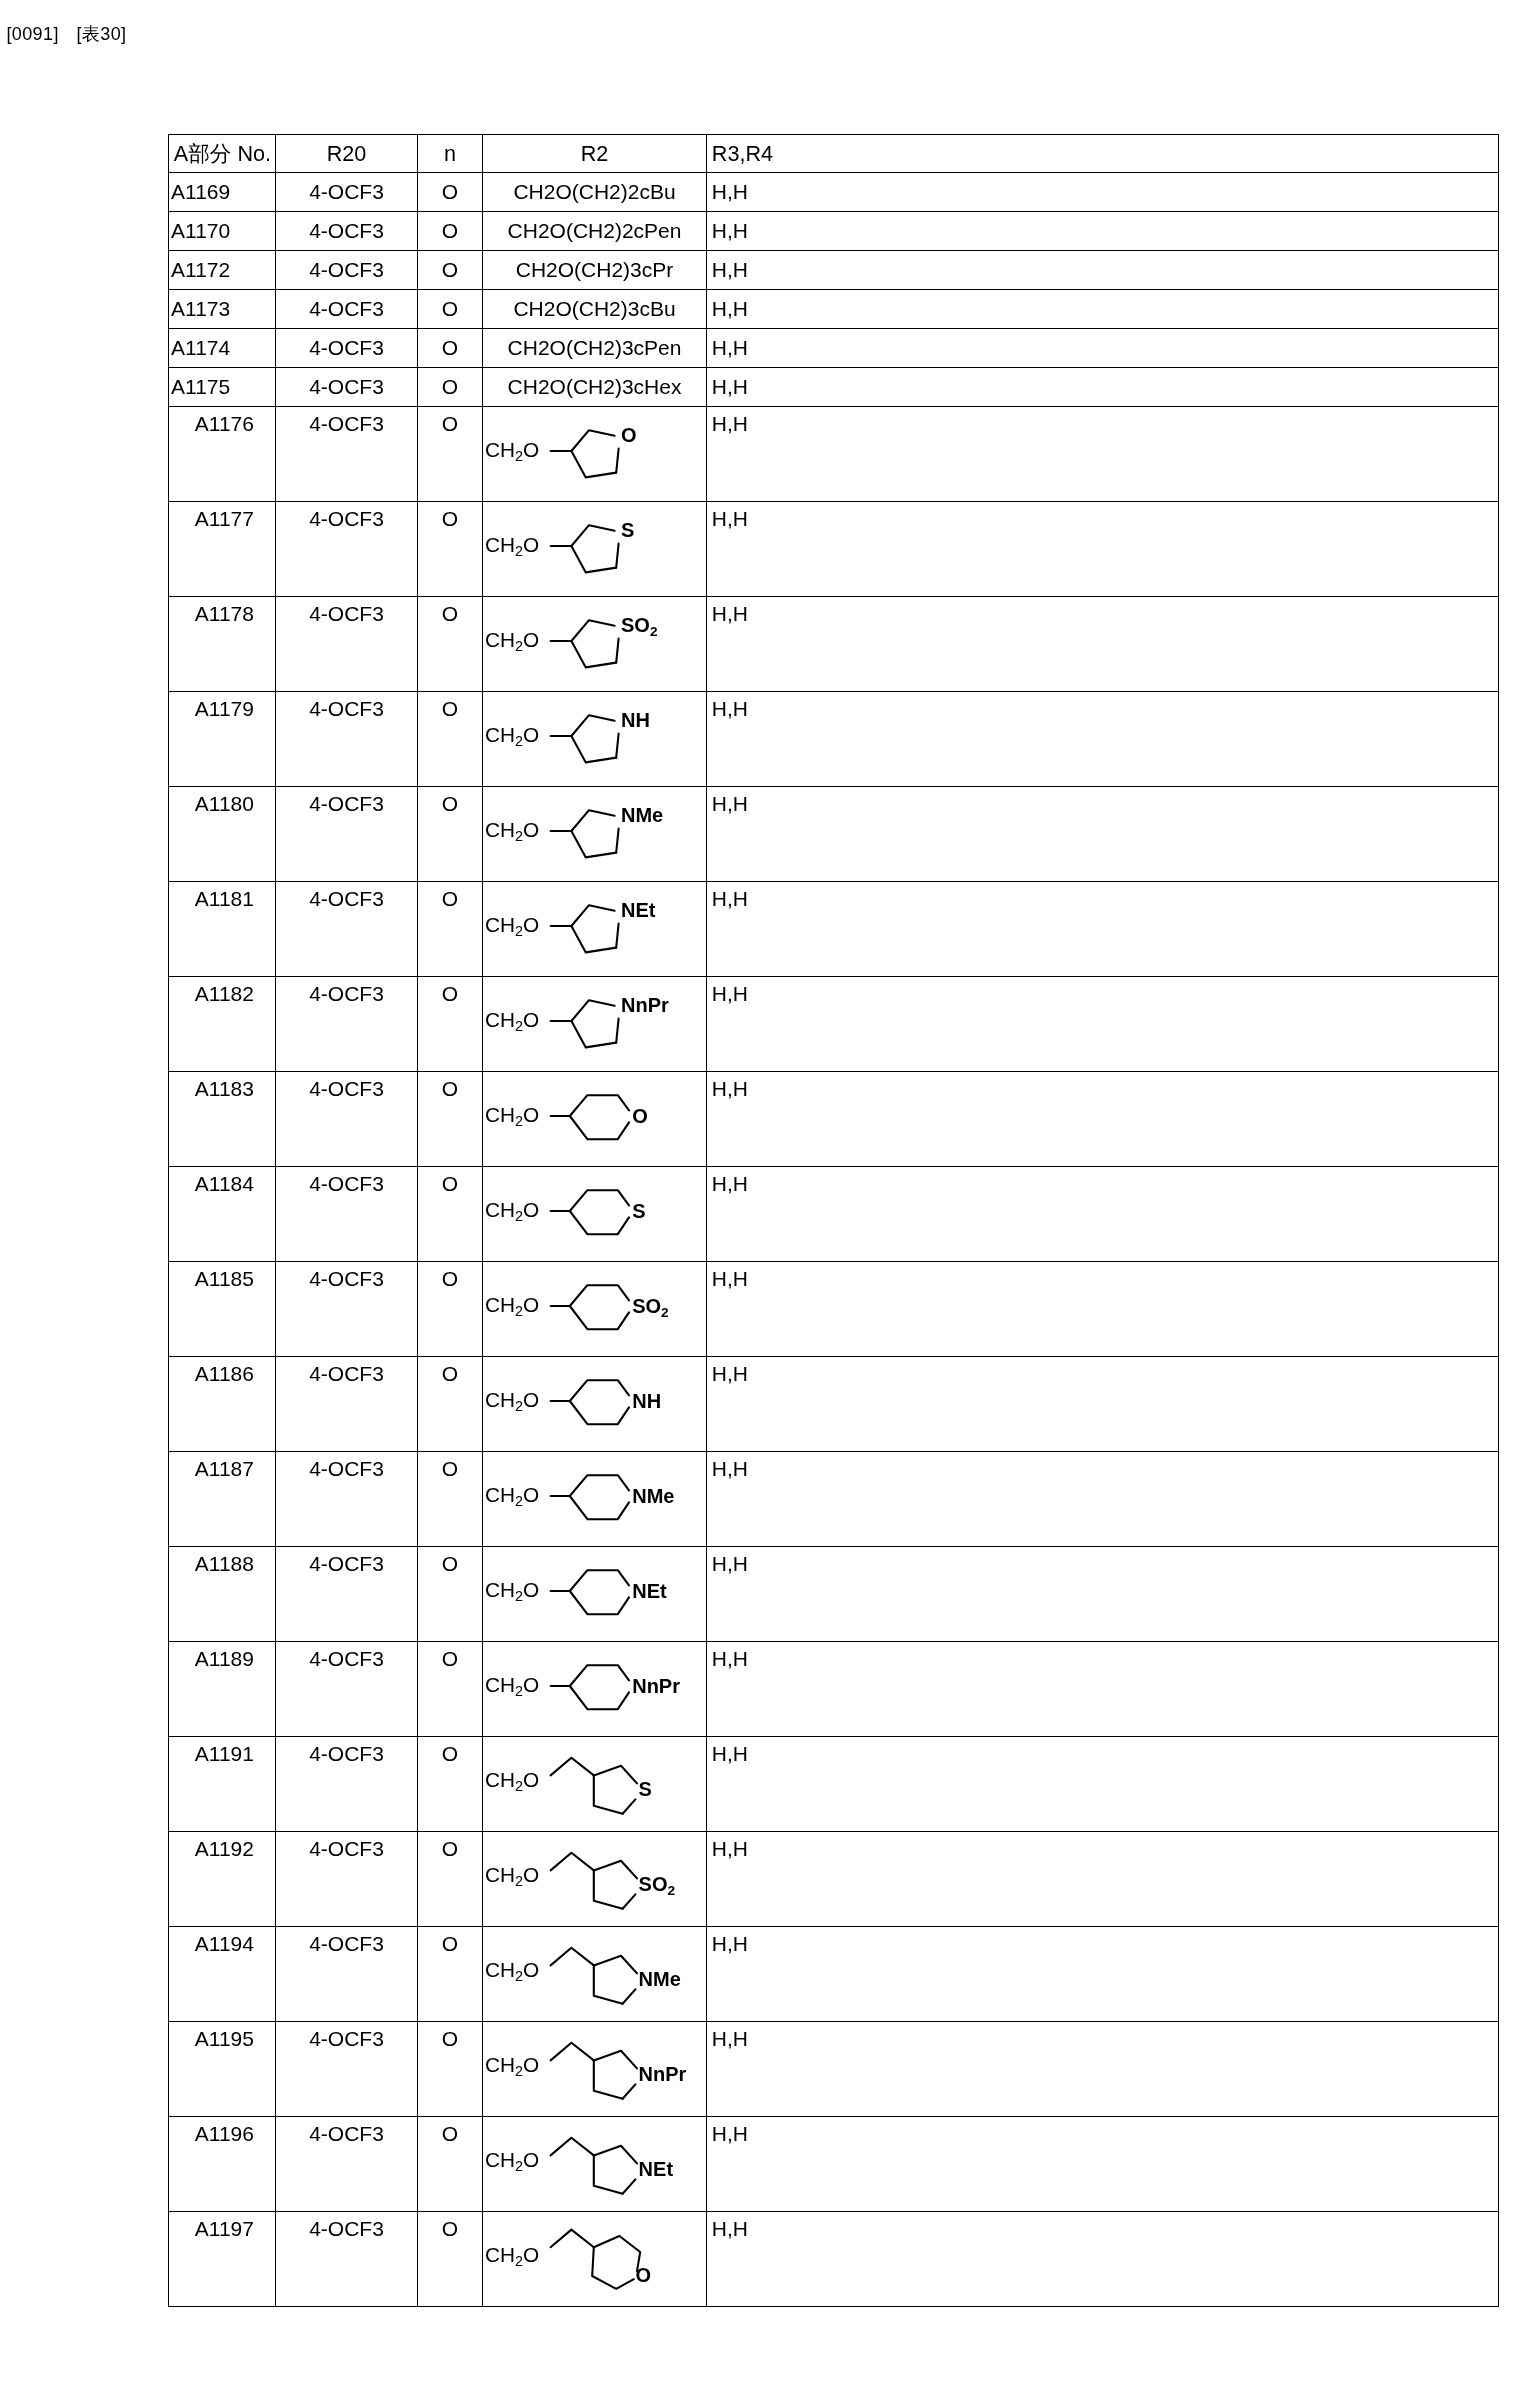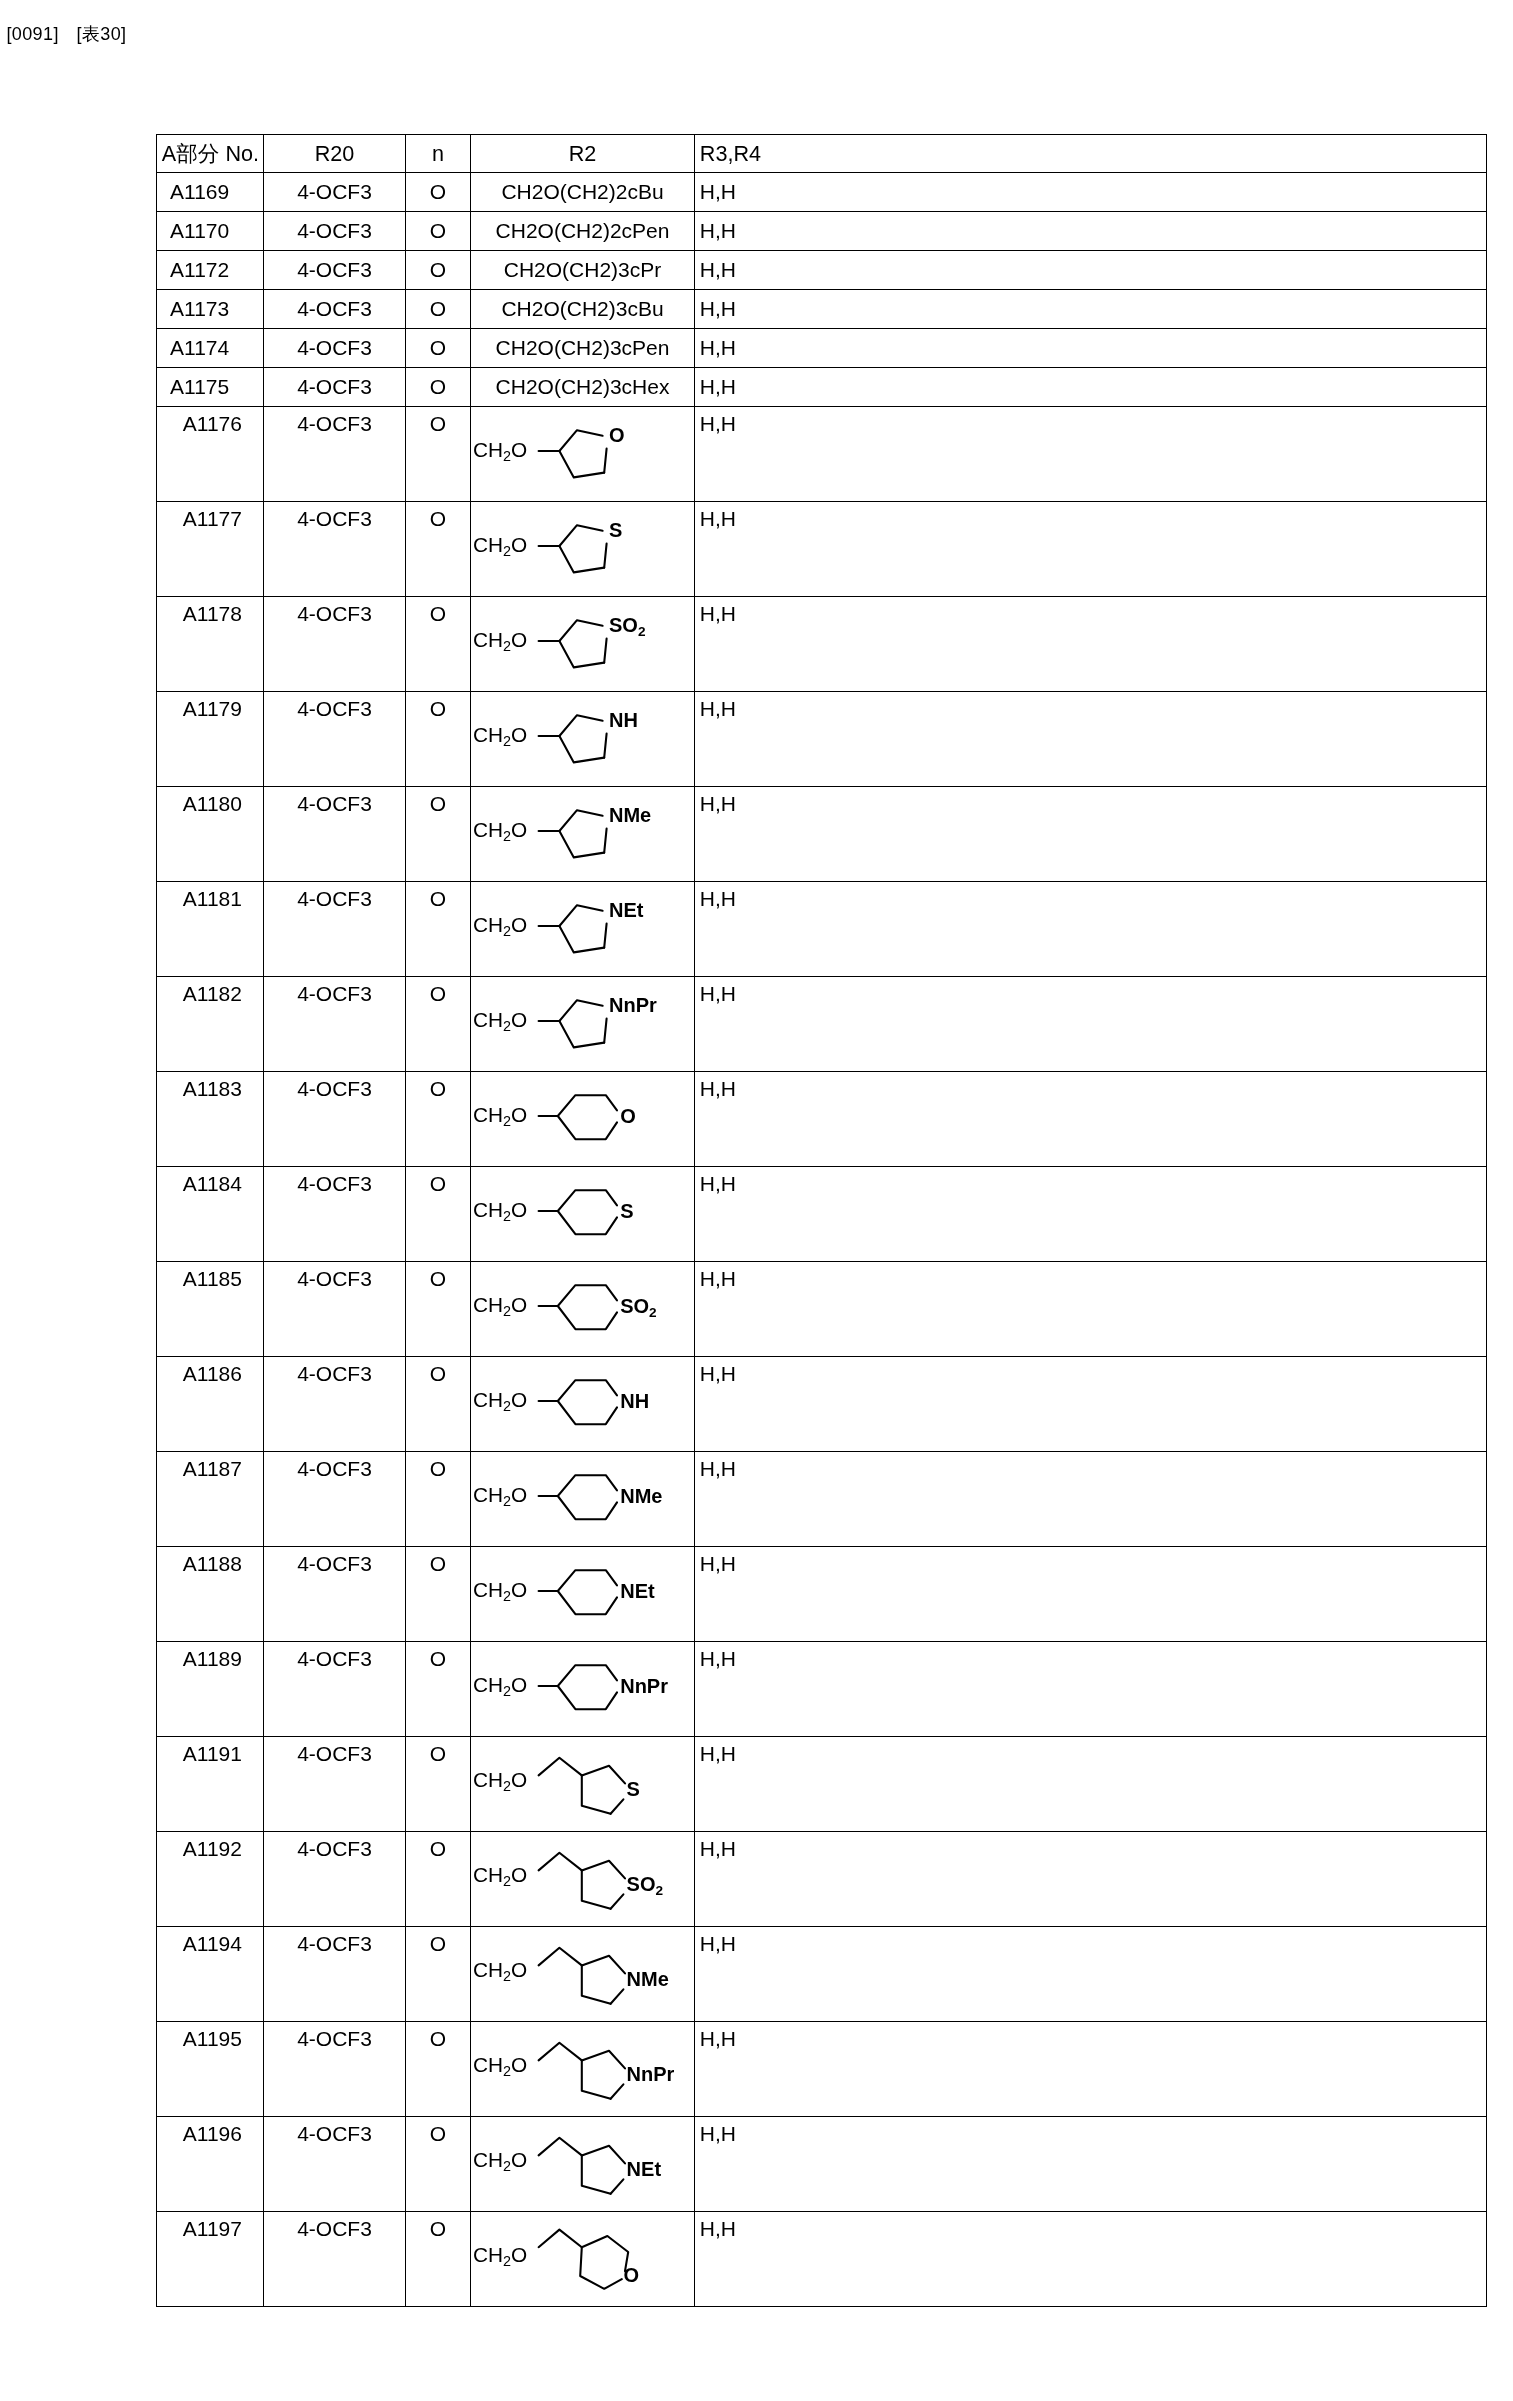--- a/index.html
+++ b/index.html
@@ -25,21 +25,21 @@
     font-size: 18px;
     letter-spacing: 0.4px;
     white-space: nowrap;
   }
   #doc-header .seg { display: inline; }
   #doc-header .gap { display: inline-block; width: 17.6px; }
 
   
   #table-wrap {
     position: absolute;
-    left: 156px;
+    left: 168px;
     top: 134px;
     width: 1330px;
   }
   table.patent-table {
     border-collapse: collapse;
     table-layout: fixed;
     width: 1330px;
   }
   table.patent-table td,
   table.patent-table th {
@@ -67,21 +67,21 @@
   tr.head-row td.left-al {
     text-align: left;
     padding-left: 4.8px;
   }
 
   
   tr.text-row td {
     height: 38px;
     vertical-align: middle;
   }
-  tr.text-row td.cell-no  { text-align: left;  padding-left: 13px; }
+  tr.text-row td.cell-no  { text-align: left;  padding-left: 2px; }
   tr.text-row td.cell-r20 { text-align: center; }
   tr.text-row td.cell-n   { text-align: center; }
   tr.text-row td.cell-r2  { text-align: center; margin-left: 29px; }
   tr.text-row td.cell-r34 { text-align: left;  padding-left: 4.8px; }
 
   
   tr.struct-row td {
     height: 72px;
     vertical-align: top;
   }

